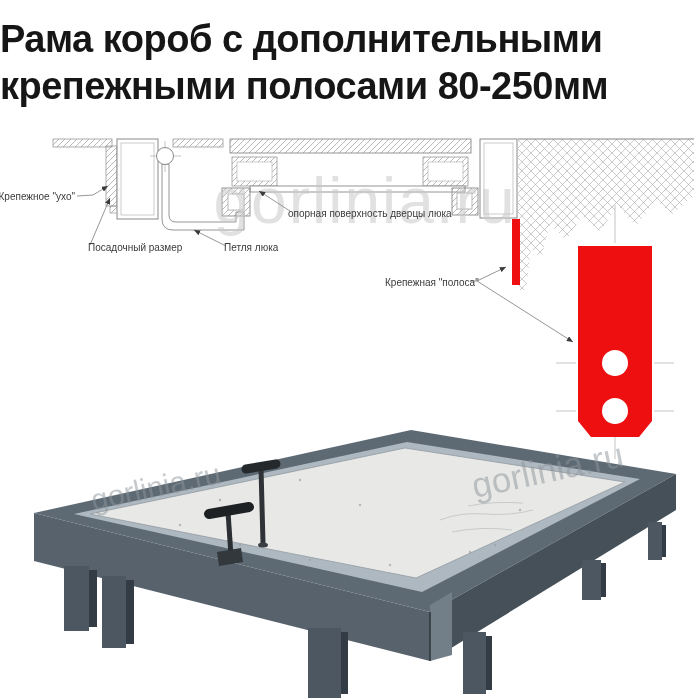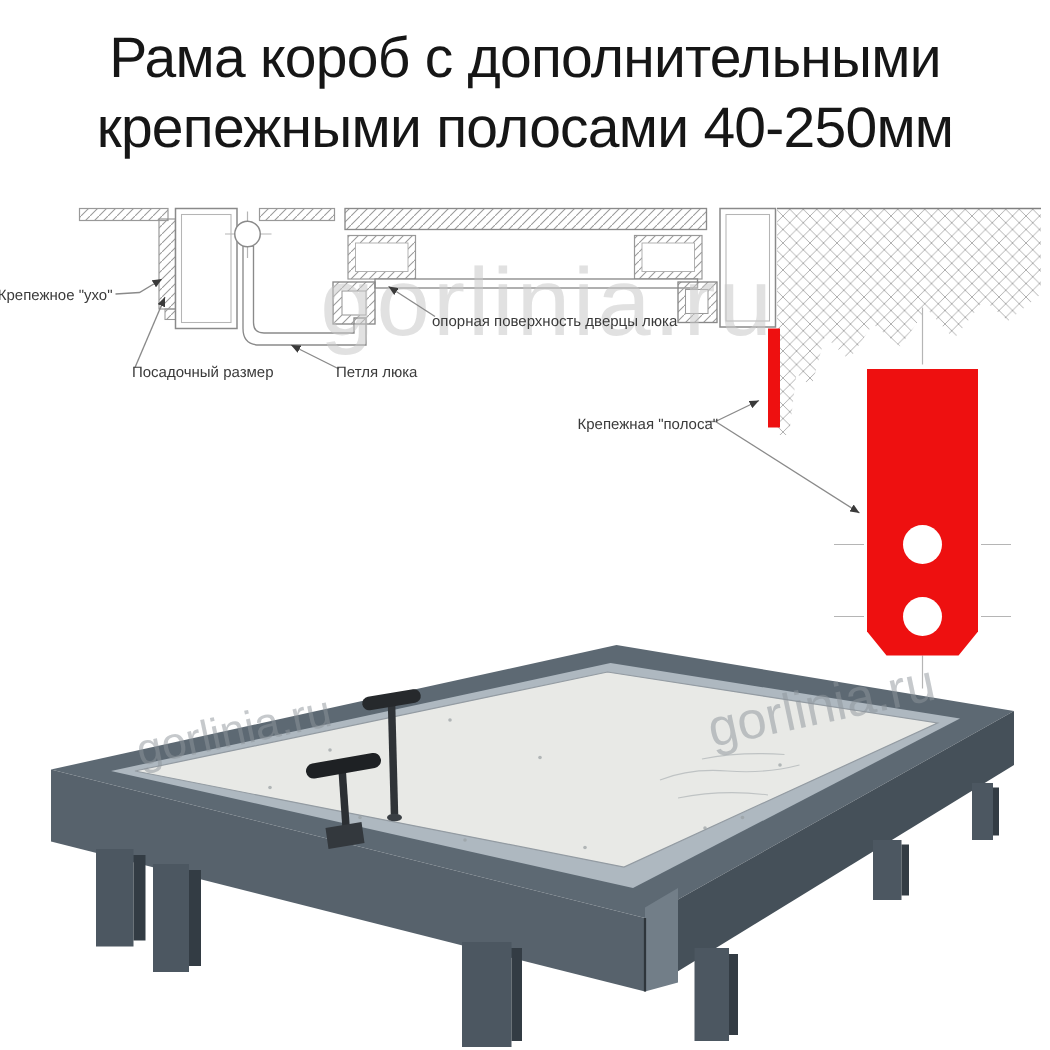--- a/index.html
+++ b/index.html
@@ -1,30 +1,30 @@
 <!DOCTYPE html>
 <html><head>
 <meta charset="utf-8">
 <style>
   html,body{margin:0;padding:0;}
   body{width:700px;height:700px;background:#ffffff;overflow:hidden;position:relative;
        font-family:"Liberation Sans",sans-serif;}
-  .title{position:absolute;top:16px;left:0;width:700px;text-align:center;
-         font-size:38px;line-height:47px;color:#161616;letter-spacing:-0.5px;font-weight:400;}
+  .title{position:absolute;top:16px;left:0;width:700px;
+         font-size:38px;line-height:47px;color:#161616;letter-spacing:-0.5px;font-weight:700;}
   svg{position:absolute;left:0;top:125px;font-family:"Liberation Sans",sans-serif;}
   .lbl{font-size:10px;fill:#3a3a3a;}
   .leader{stroke:#8a8a8a;stroke-width:0.9;fill:none;}
   .cl{stroke:#b5b5b5;stroke-width:0.8;}
 </style>
 </head>
 <body>
 
 <div class="title">
   <div>Рама короб с дополнительными</div>
-  <div>крепежными полосами 40-250мм</div>
+  <div>крепежными полосами 80-250мм</div>
 </div>
 
 <svg width="700" height="575" viewBox="0 125 700 575">
   <defs>
     <pattern id="diag" width="6" height="6" patternUnits="userSpaceOnUse">
       <path d="M0,6 L6,0" stroke="#9a9a9a" stroke-width="0.7"></path>
     </pattern>
     <pattern id="cross" width="9" height="9" patternUnits="userSpaceOnUse">
       <path d="M0,9 L9,0 M0,0 L9,9" stroke="#a8a8a8" stroke-width="0.6"></path>
     </pattern>

